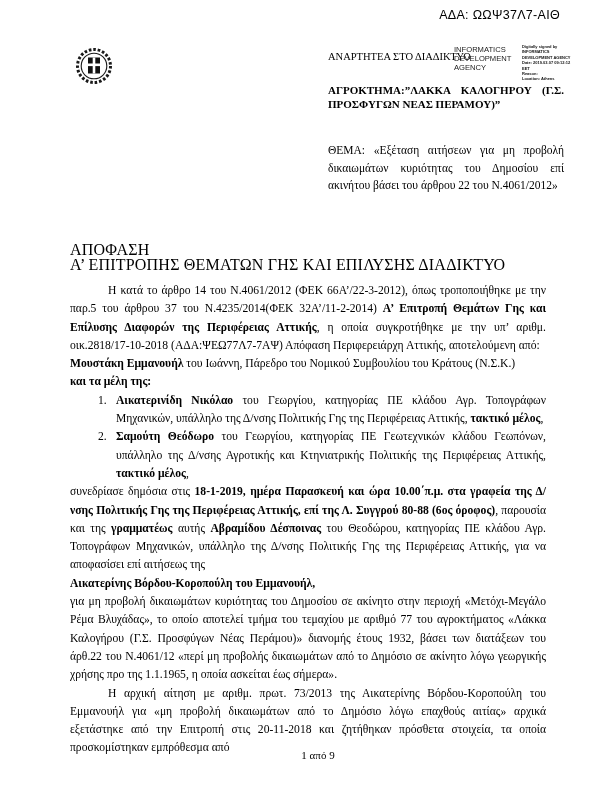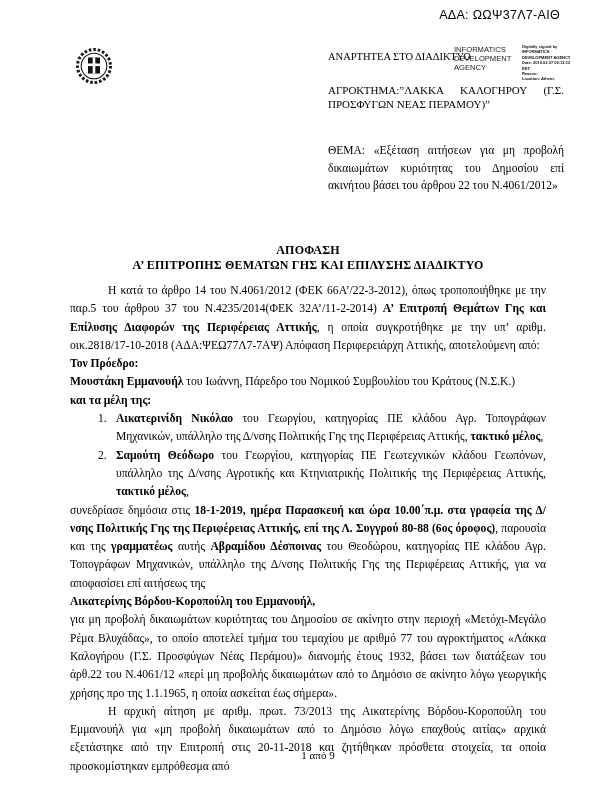--- a/index.html
+++ b/index.html
@@ -23,25 +23,25 @@
   .sig-agency{
     position:absolute;left:126px;top:0;width:58px;
     font-family:"Liberation Sans",sans-serif;font-size:7.6px;line-height:1.18;
     word-break:break-all;color:#1a1a1a;
   }
   .sig-details{
     position:absolute;left:194px;top:-2px;width:86px;
     font-family:"Liberation Sans",sans-serif;font-size:4px;font-weight:bold;
     line-height:1.35;white-space:pre-line;color:#111;
   }
-  .agroktima{font-weight:normal;font-size:11px;line-height:13.5px;text-align:justify;}
+  .agroktima{font-weight:bold;font-size:11px;line-height:13.5px;text-align:justify;}
   .thema{margin-top:31px;font-weight:normal;font-size:11.5px;line-height:17.5px;text-align:justify;}
   .doc-title{
-    position:absolute;top:243px;left:70px;width:476px;text-align:center;
-    font-weight:bold;font-size:12px;line-height:14.5px;letter-spacing:.2px;
+    position:absolute;top:243px;left:70px;width:476px;
+    font-weight:normal;font-size:16px;line-height:14.5px;letter-spacing:.2px;
   }
   .doc-body{
     position:absolute;top:282px;left:70px;width:476px;
     font-size:11.6px;line-height:18.3px;
   }
   .doc-body p{margin:0;text-align:justify;}
   .p-indent{text-indent:38px;}
   .p-label{text-align:left !important;font-weight:bold;}
   .p-center{text-align:center;font-weight:bold;}
   .list-item{position:relative;padding-left:46px;}
@@ -84,21 +84,20 @@
     <div class="thema">ΘΕΜΑ: «Εξέταση αιτήσεων για μη προβολή  δικαιωμάτων  κυριότητας του Δημοσίου επί ακινήτου βάσει του άρθρου 22 του Ν.4061/2012»</div>
   </div>
 
   <div class="doc-title">
     <div>ΑΠΟΦΑΣΗ</div>
     <div>Α’ ΕΠΙΤΡΟΠΗΣ ΘΕΜΑΤΩΝ ΓΗΣ ΚΑΙ ΕΠΙΛΥΣΗΣ ΔΙΑΔΙΚΤΥΟ</div>
   </div>
 
   <div class="doc-body" id="doc-body">
       <p class="p-indent"><span>Η κατά το άρθρο 14 του Ν.4061/2012 (ΦΕΚ 66Α’/22-3-2012), όπως τροποποιήθηκε με την παρ.5 του άρθρου 37 του Ν.4235/2014(ΦΕΚ 32Α’/11-2-2014) </span><b>Α’ Επιτροπή Θεμάτων Γης και Επίλυσης Διαφορών της Περιφέρειας Αττικής</b><span>, η οποία συγκροτήθηκε με την υπ’ αριθμ. οικ.2818/17-10-2018 (ΑΔΑ:ΨΕΩ77Λ7-7ΑΨ) Απόφαση Περιφερειάρχη Αττικής, αποτελούμενη από:</span></p>
-      <p class="p-label"><b>Τον Πρόεδρο:</b></p>
       <p class="p-plain"><b>Μουστάκη Εμμανουήλ</b><span> του Ιωάννη, Πάρεδρο του Νομικού Συμβουλίου του Κράτους (Ν.Σ.Κ.)</span></p>
       <p class="p-label"><b>και τα μέλη της:</b></p>
       <p class="list-item"><span class="num">1.</span><b>Αικατερινίδη Νικόλαο</b><span> του Γεωργίου, κατηγορίας ΠΕ κλάδου Αγρ. Τοπογράφων Μηχανικών, υπάλληλο της Δ/νσης Πολιτικής Γης της Περιφέρειας Αττικής, </span><b>τακτικό μέλος</b><span>,</span></p>
       <p class="list-item"><span class="num">2.</span><b>Σαμούτη Θεόδωρο</b><span> του Γεωργίου, κατηγορίας ΠΕ Γεωτεχνικών κλάδου Γεωπόνων, υπάλληλο της Δ/νσης Αγροτικής και Κτηνιατρικής Πολιτικής της Περιφέρειας Αττικής, </span><b>τακτικό μέλος</b><span>,</span></p>
       <p class="p-plain"><span>συνεδρίασε δημόσια στις </span><b>18-1-2019, ημέρα Παρασκευή  και ώρα 10.00΄π.μ. στα γραφεία της Δ/νσης Πολιτικής Γης της Περιφέρειας Αττικής, επί της Λ. Συγγρού 80-88 (6ος όροφος)</b><span>, παρουσία και της </span><b>γραμματέως</b><span> αυτής </span><b>Αβραμίδου Δέσποινας</b><span> του Θεοδώρου, κατηγορίας ΠΕ κλάδου Αγρ. Τοπογράφων Μηχανικών, υπάλληλο της Δ/νσης Πολιτικής Γης της Περιφέρειας Αττικής, για να αποφασίσει επί αιτήσεως της</span></p>
       <p class="p-center"><b>Αικατερίνης Βόρδου-Κοροπούλη του Εμμανουήλ,</b></p>
       <p class="p-plain"><span>για μη προβολή δικαιωμάτων κυριότητας του Δημοσίου σε ακίνητο στην περιοχή «Μετόχι-Μεγάλο Ρέμα Βλυχάδας», το οποίο αποτελεί τμήμα του τεμαχίου με αριθμό 77 του αγροκτήματος «Λάκκα Καλογήρου (Γ.Σ. Προσφύγων Νέας Περάμου)» διανομής έτους 1932, βάσει των διατάξεων του άρθ.22 του Ν.4061/12 «περί μη προβολής δικαιωμάτων από το Δημόσιο σε ακίνητο λόγω γεωργικής χρήσης προ της 1.1.1965, η οποία ασκείται έως σήμερα».</span></p>
       <p class="p-indent"><span>Η αρχική αίτηση  με αριθμ. πρωτ. 73/2013 της Αικατερίνης Βόρδου-Κοροπούλη του Εμμανουήλ για «μη προβολή δικαιωμάτων από το Δημόσιο λόγω επαχθούς αιτίας» αρχικά εξετάστηκε από την Επιτροπή στις 20-11-2018 και ζητήθηκαν πρόσθετα στοιχεία, τα οποία προσκομίστηκαν εμπρόθεσμα από</span></p>
     </div>
 

